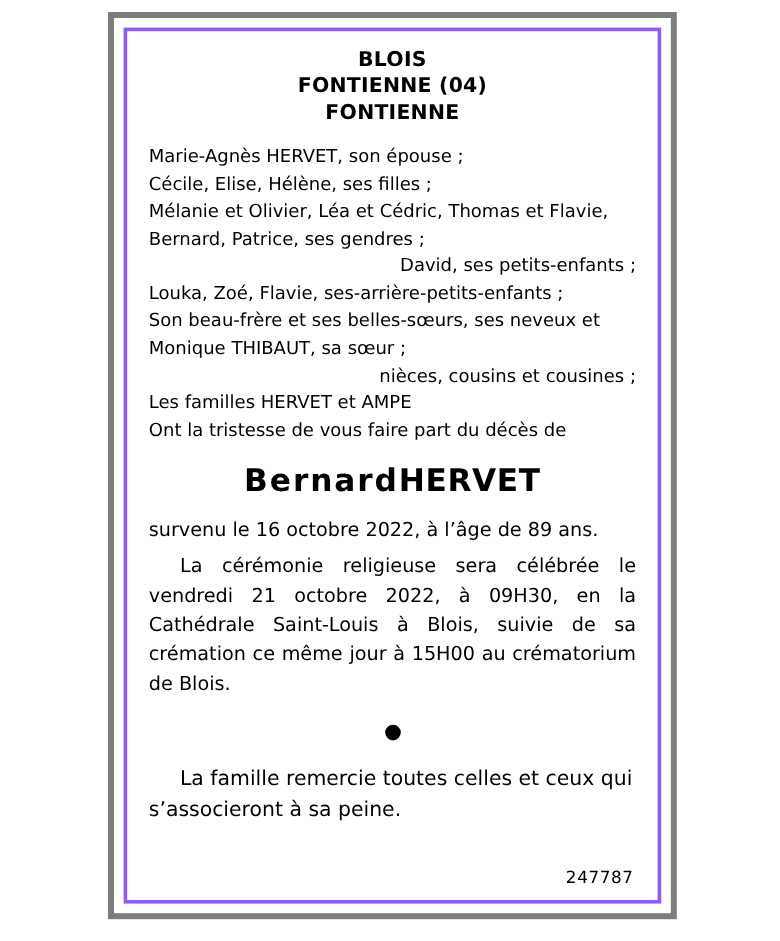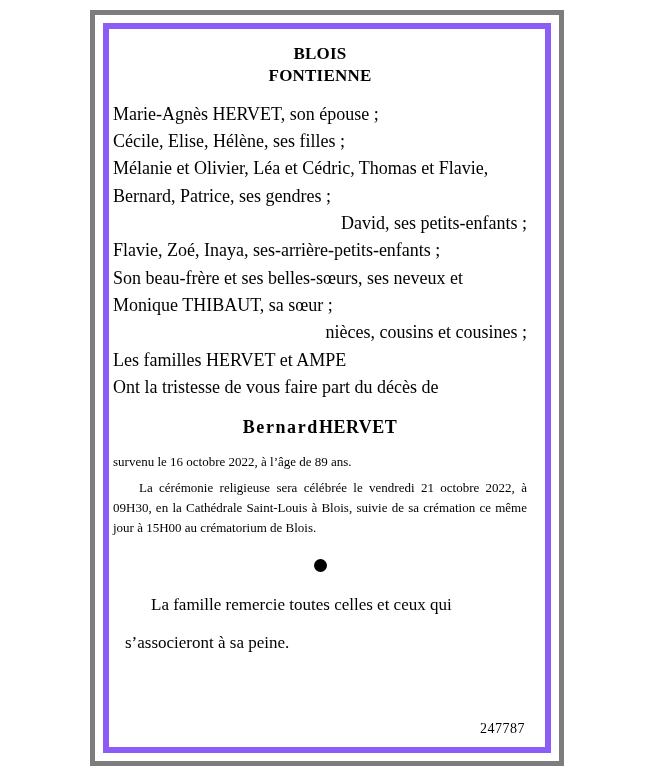--- a/index.html
+++ b/index.html
@@ -23,61 +23,60 @@
     border: 5px solid #7d7d7d;
     box-sizing: border-box;
     background: #ffffff;
   }
   .notice-inner {
     position: absolute;
     left: 8px;
     top: 8px;
     right: 8px;
     bottom: 8px;
-    border: 6px solid #8b5cf6;
+    border: 3px solid #8b5cf6;
     box-sizing: border-box;
-    padding: 14px 18px 10px 4px;
+    padding: 14px 18px 10px 18px;
     overflow: hidden;
-    font-family: Liberation Serif, serif;
   }
   .header {
     text-align: center;
     font-weight: bold;
     font-size: 17px;
     line-height: 1.28;
     letter-spacing: 0.2px;
     margin-bottom: 14px;
   }
   .header div {
     white-space: pre;
   }
   .body-lines {
-    font-size: 18px;
+    font-size: 15px;
     line-height: 1.52;
   }
   .body-lines p {
     margin: 0;
     white-space: pre-wrap;
   }
   .indent {
     text-indent: 26px;
     text-align: right;
   }
   .deceased {
     text-align: center;
     font-weight: bold;
-    font-size: 18px;
+    font-size: 26px;
     letter-spacing: 0.5px;
     margin: 16px 0 14px 0;
   }
   .deceased .first {
     letter-spacing: 1.6px;
   }
   .para {
-    font-size: 13px;
+    font-size: 16px;
     line-height: 1.52;
     text-align: justify;
   }
   .para p {
     margin: 0;
   }
   .survenu {
     margin-bottom: 6px !important;
   }
   .ceremony {
@@ -94,51 +93,52 @@
     height: 13px;
     border-radius: 50%;
     background: #000000;
   }
   .thanks {
     font-size: 17px;
     line-height: 1.52;
     text-align: justify;
   }
   .thanks p {
-    margin: 12px;
+    margin: 0;
   }
   .thanks .first-line {
     text-indent: 26px;
   }
   .ref {
     position: absolute;
     right: 20px;
     bottom: 10px;
     font-size: 14px;
     letter-spacing: 0.5px;
   }
 </style>
 </head>
 <body>
 
 <div class="notice-outer">
   <div class="notice-inner">
 
     <div class="header">
       <div>BLOIS</div>
+      <div>FONTIENNE (04)</div>
       <div>FONTIENNE</div>
     </div>
 
     <div class="body-lines">
       <p>Marie-Agnès HERVET, son épouse ;</p>
       <p>Cécile, Elise, Hélène, ses filles ;</p>
       <p>Mélanie et Olivier, Léa et Cédric, Thomas et Flavie,</p>
       <p>Bernard, Patrice, ses gendres ;</p>
       <p class="indent">David, ses petits-enfants ;</p>
-      <p>Flavie, Zoé, Inaya, ses-arrière-petits-enfants ;</p>
+      <p>Louka, Zoé, Flavie, ses-arrière-petits-enfants ;</p>
       <p>Son beau-frère et ses belles-sœurs, ses neveux et</p>
       <p>Monique THIBAUT, sa sœur ;</p>
       <p class="indent">nièces, cousins et cousines ;</p>
       <p>Les familles HERVET et AMPE</p>
       <p>Ont la tristesse de vous faire part du décès de</p>
     </div>
 
     <div class="deceased">
       <span class="first">Bernard</span><span>HERVET</span>
     </div>

